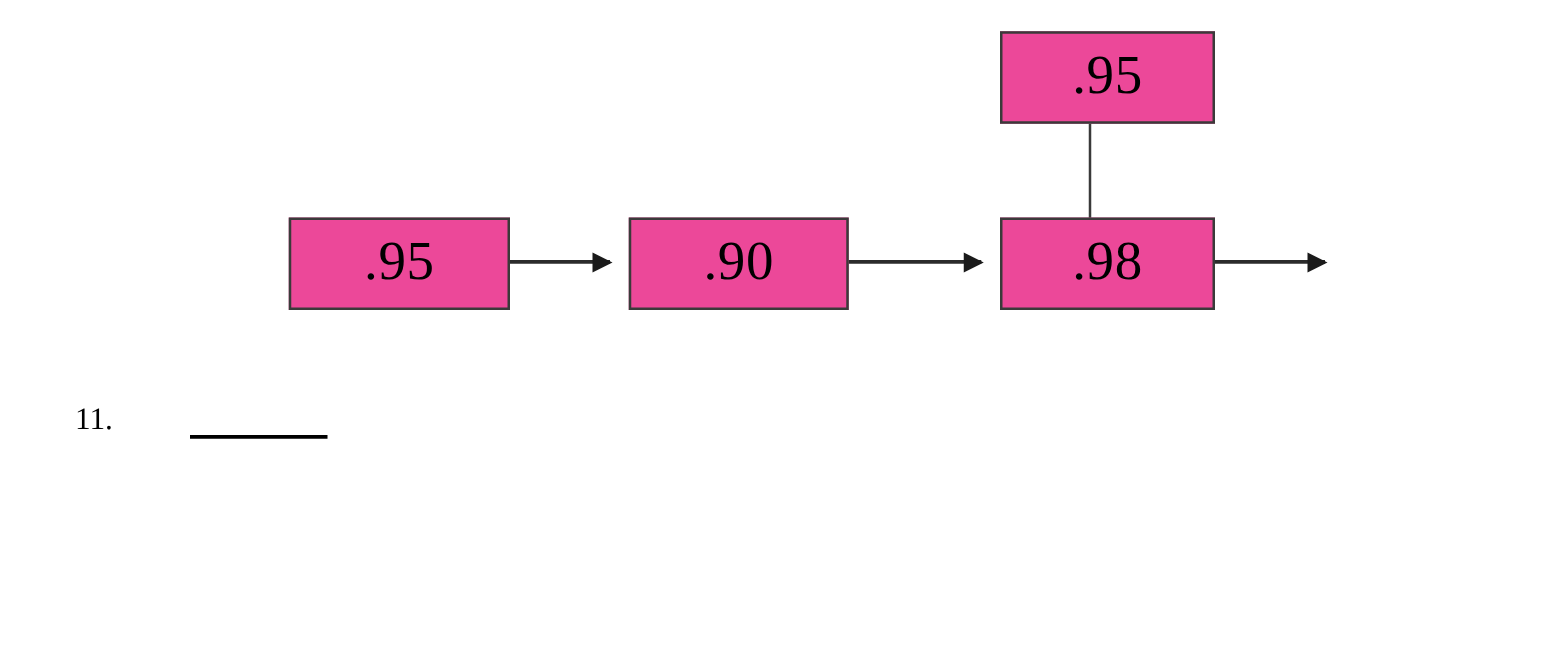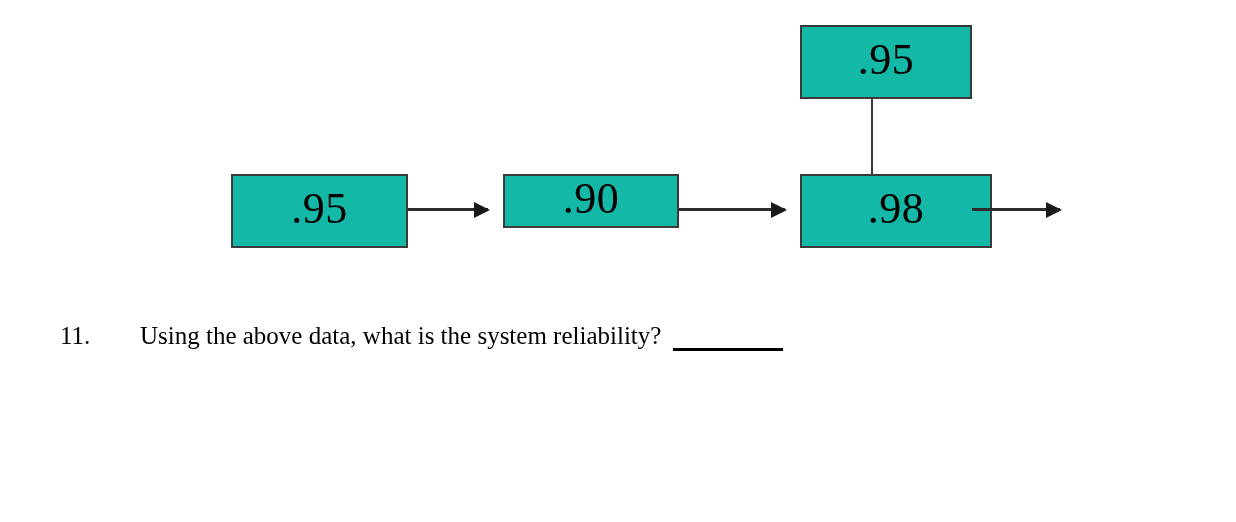--- a/index.html
+++ b/index.html
@@ -29,21 +29,21 @@
     left: 0;
     top: 0;
     width: 1236px;
     height: 280px;
   }
 
   .rb-box {
     position: absolute;
     box-sizing: border-box;
     border: 2px solid #3a3a3a;
-    background: #14b8a6;
+    background: #ec4899;
     display: flex;
     align-items: center;
     justify-content: center;
     line-height: 1;
   }
 
   .rb-box .rb-value {
     font-size: 44px;
     letter-spacing: 0.5px;
     transform: translateY(-2px);
@@ -60,26 +60,26 @@
   .box-serial-1 {
     left: 231px;
     top: 174px;
     width: 177px;
     height: 74px;
   }
   .box-serial-2 {
     left: 503px;
     top: 174px;
     width: 176px;
-    height: 54px;
+    height: 74px;
   }
   .box-parallel-bottom {
     left: 800px;
     top: 174px;
-    width: 192px;
+    width: 172px;
     height: 74px;
   }
 
   
   .connector-vertical {
     position: absolute;
     left: 871px;
     top: 99px;
     width: 2px;
     height: 76px;
@@ -173,18 +173,17 @@
       <span class="rb-value">.98</span>
     </div>
 
     <div class="arrow arrow-1"></div>
     <div class="arrow arrow-2"></div>
     <div class="arrow arrow-3"></div>
   </div>
 
   <div class="question-row">
     <span class="question-number">11.</span>
-    <span class="question-text">Using the above data, what is the system reliability?</span>
     <span class="answer-blank"></span>
   </div>
 
 
 </div>
 
 </body></html>

